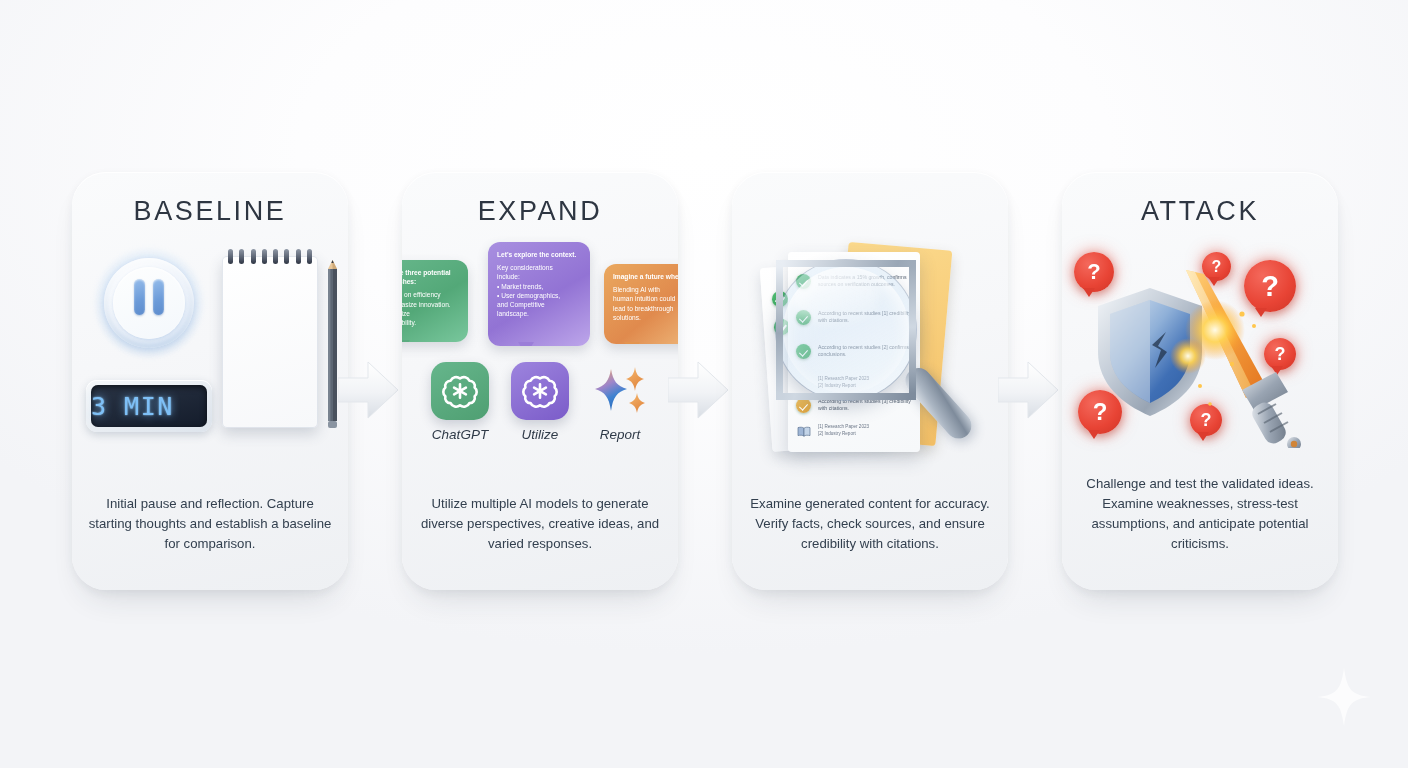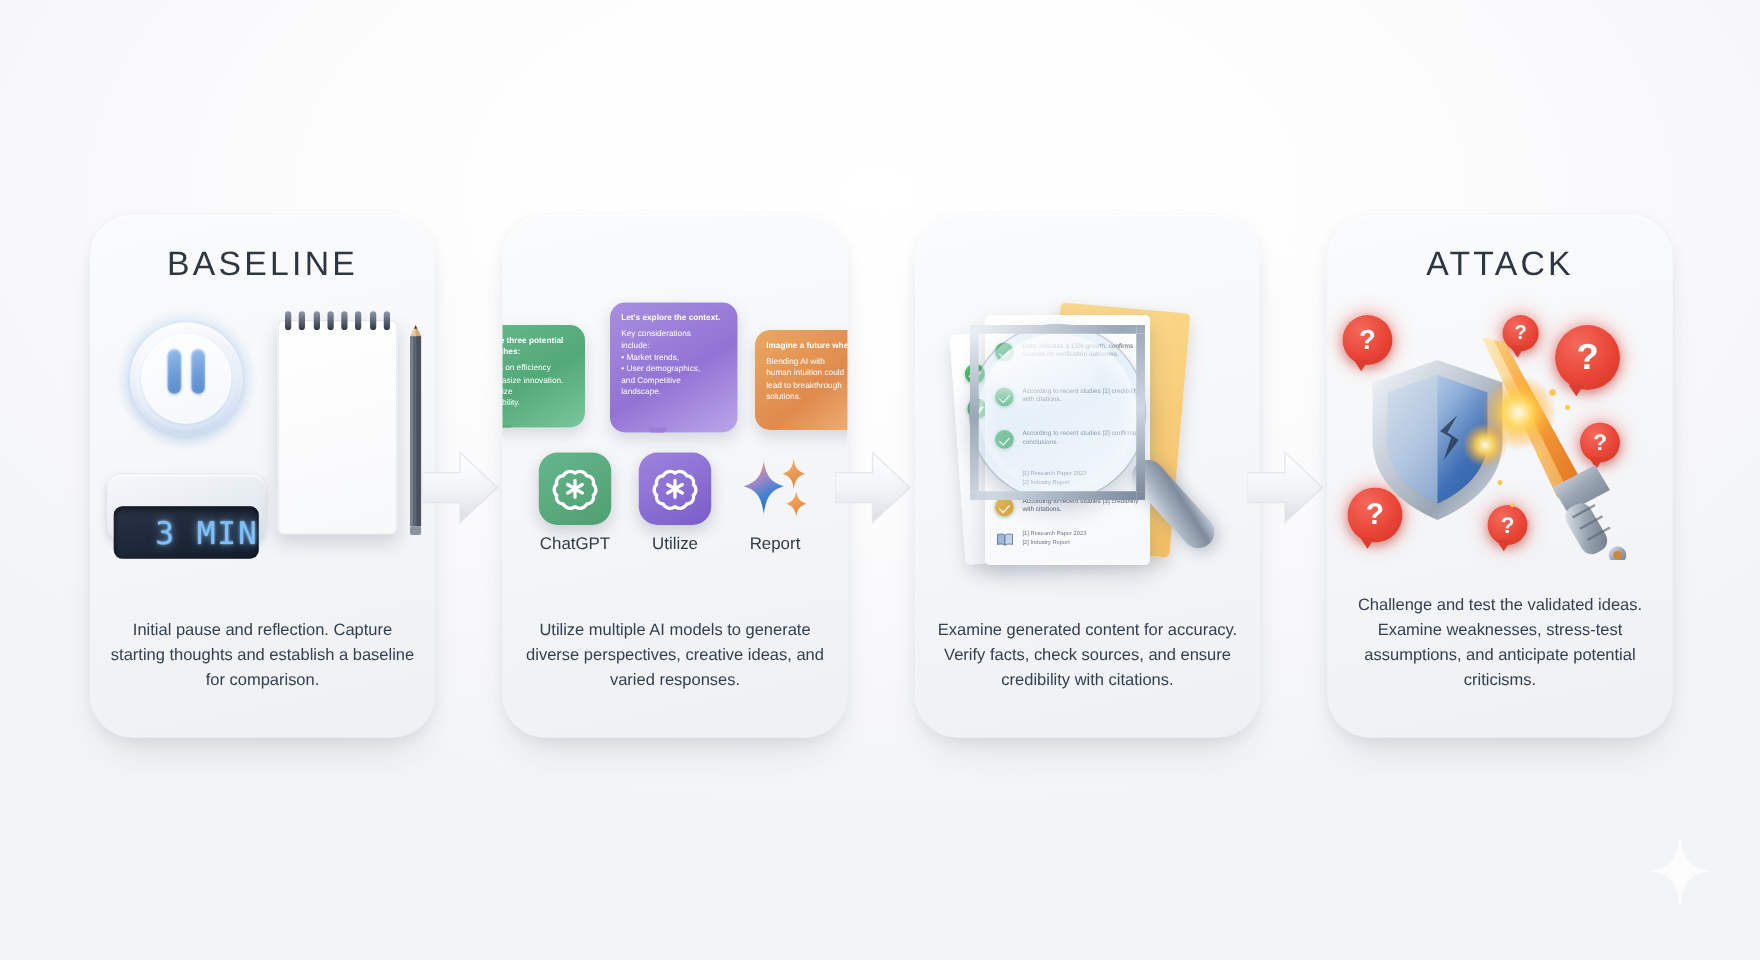--- a/index.html
+++ b/index.html
@@ -155,23 +155,22 @@
     box-sizing: border-box;
     box-shadow: 0 3px 8px rgba(60,80,110,0.22), inset 0 1px 0 #ffffff;
   }
   .lcd-screen {
     width: 100%;
     height: 100%;
     border-radius: 7px;
     background: linear-gradient(165deg, #2a3445 0%, #141c2b 100%);
     display: flex;
     align-items: center;
-    justify-content: flex-end;
+    justify-content: flex-start;
     box-shadow: inset 0 2px 6px rgba(0,0,0,0.65);
-    margin-top: 20px;
   }
   .lcd-text {
     font-family: "DejaVu Sans Mono", monospace;
     font-size: 25px;
     letter-spacing: 1.5px;
     color: #7ec0f7;
     text-shadow: 0 0 8px rgba(120,190,250,0.85), 0 0 2px rgba(160,215,255,0.9);
   }
 
   .notepad {
@@ -254,21 +253,21 @@
 
   .logos {
     position: absolute;
     left: 0; right: 0;
     top: 124px;
     display: flex;
     justify-content: space-around;
     padding: 0 18px;
     box-sizing: border-box;
   }
-  .logo-col { width: 76px; text-align: center; }
+  .logo-col { width: 76px; text-align: center; font-style: italic; }
   .logo-tile {
     width: 58px; height: 58px;
     margin: 0 auto 7px;
     border-radius: 15px;
     display: flex;
     align-items: center;
     justify-content: center;
     box-shadow: 0 5px 12px rgba(60,70,95,0.22);
   }
   .tile-green { background: linear-gradient(150deg, #66b68c 0%, #4f9f72 100%); }
@@ -483,20 +482,21 @@
       <linearGradient id="agrad" x1="0" y1="0" x2="0" y2="1">
         <stop offset="0%" stop-color="#ffffff"></stop>
         <stop offset="55%" stop-color="#f1f3f6"></stop>
         <stop offset="100%" stop-color="#d9dee5"></stop>
       </linearGradient>
     </defs>
     <path d="M0 20 H30 V4 L60 32 L30 60 V44 H0 Z" fill="url(#agrad)" stroke="#e3e7ec" stroke-width="1"></path>
   </svg>
 
   <div class="card c2">
+    <div class="card-title">EXPAND</div>
     <div class="card-art">
 
       <div class="bubble bub-green">
         <span class="bh">Here are three potential approaches:</span>
         <span class="bl">1. Focus on efficiency</span>
         <span class="bl">2. Emphasize innovation.</span>
         <span class="bl">3. Prioritize</span>
         <span class="bl">    sustainability.</span>
       </div>
 

